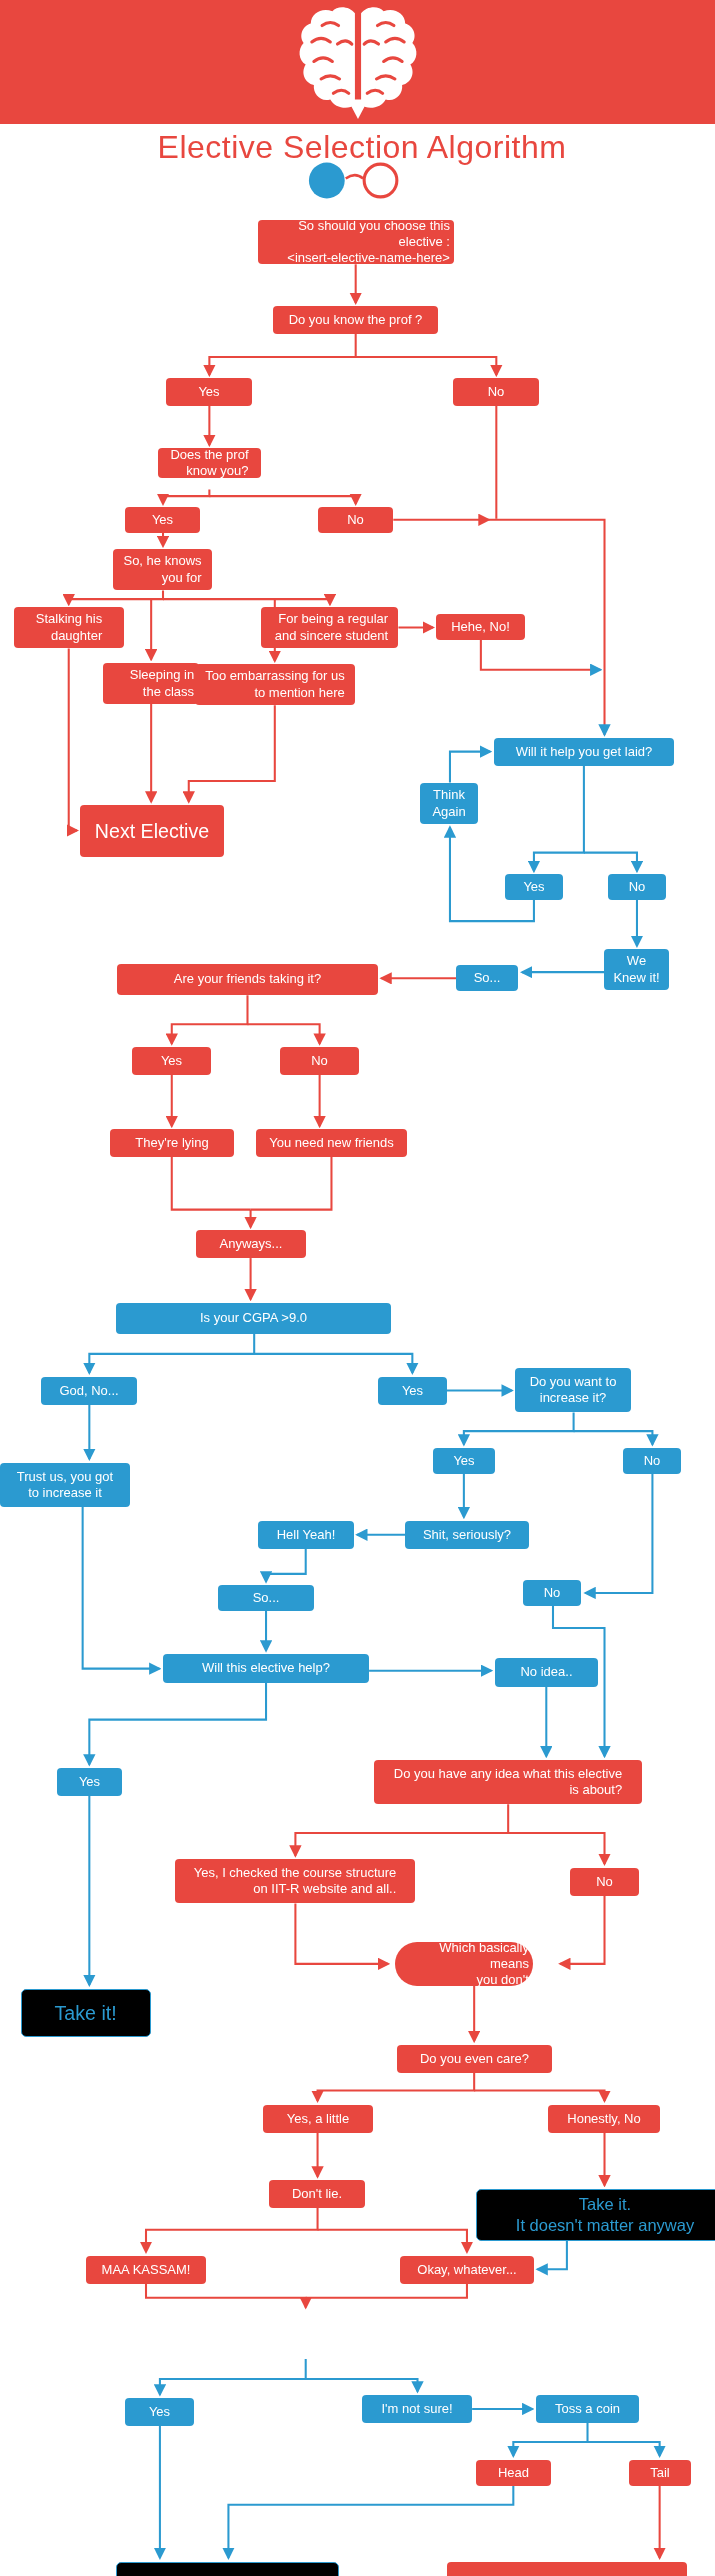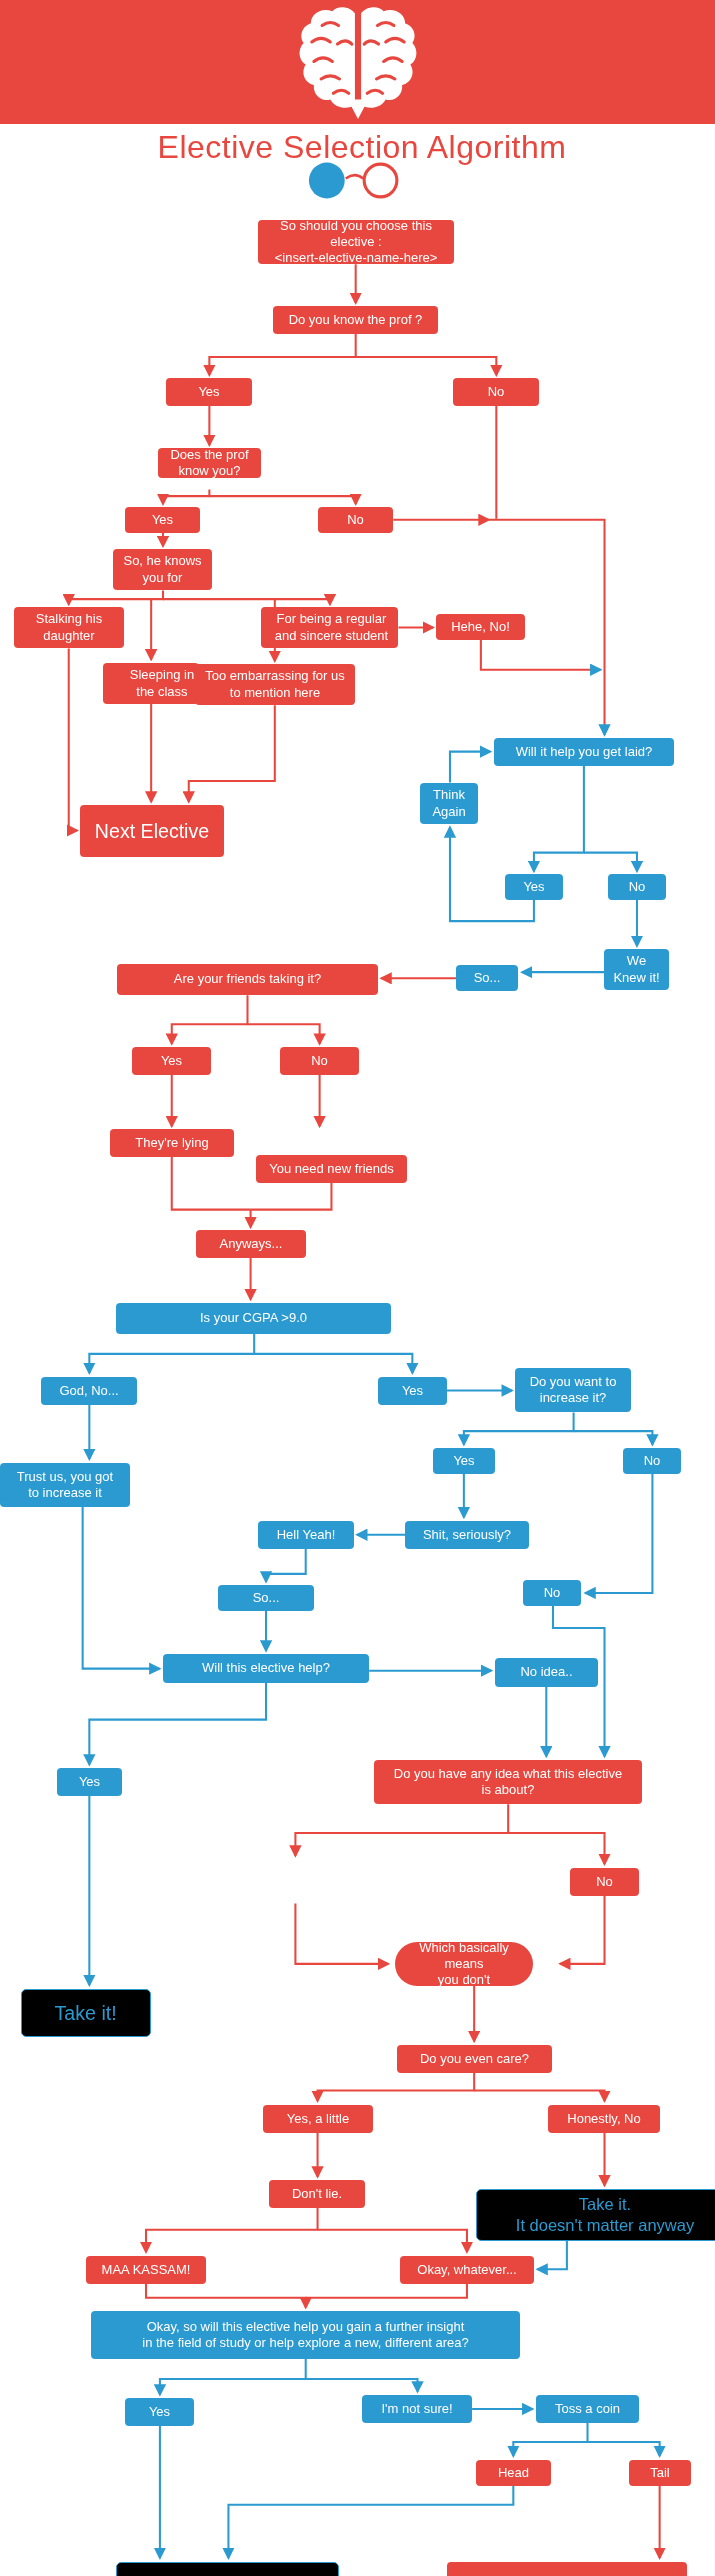--- a/index.html
+++ b/index.html
@@ -15,21 +15,21 @@
     position:absolute; left:4px; top:129px; width:100%; text-align:center;
     font-size:32px; color:var(--red); font-weight:400; letter-spacing:0.5px;
   }
   #edges { position:absolute; left:0; top:0; z-index:1; }
   #nodes { position:absolute; left:0; top:0; width:100%; height:100%; z-index:2; }
   .node {
     position:absolute; box-sizing:border-box; display:flex; align-items:center; justify-content:center;
     text-align:center; white-space:pre-line; border-radius:4.1px;
     font-size:13px; line-height:1.25; padding:2.1px 4.1px;
   }
-  .node.red { background:var(--red); color:#fff; }
+  .node.red { background:var(--red); color:#fff;text-align:right; }
   .node.blue { background:var(--blue); color:#fff; }
   .node.outline { background:#000000; border:1.5px solid var(--blue); color:var(--blue); border-radius:5.2px; }
   .size-m { font-size:16.5px; }
   .size-l { font-size:19.6px; }
   .size-xl { font-size:28px; }
   .edge { fill:none; stroke-width:4; }
   .edge.red { stroke:var(--red); }
   .edge.blue { stroke:var(--blue); }
   .arrow-red { fill:var(--red); }
   .arrow-blue { fill:var(--blue); }
@@ -183,54 +183,54 @@
 Again</div>
       <div class="node blue" style="left: 505px; top: 874px; width: 58px; height: 26px;">Yes</div>
       <div class="node blue" style="left: 608px; top: 874px; width: 58px; height: 26px;">No</div>
       <div class="node blue" style="left: 604px; top: 949px; width: 65px; height: 41px;">We
 Knew it!</div>
       <div class="node blue" style="left: 456px; top: 965px; width: 62px; height: 26px;">So...</div>
       <div class="node red" style="left: 117px; top: 964px; width: 261px; height: 31px;">Are your friends taking it?</div>
       <div class="node red" style="left: 132px; top: 1047px; width: 79px; height: 28px;">Yes</div>
       <div class="node red" style="left: 280px; top: 1047px; width: 79px; height: 28px;">No</div>
       <div class="node red" style="left: 110px; top: 1129px; width: 124px; height: 28px;">They're lying</div>
-      <div class="node red" style="left: 256px; top: 1129px; width: 151px; height: 28px; margin-top: 26px;">You need new friends</div>
+      <div class="node red" style="left: 256px; top: 1129px; width: 151px; height: 28px;">You need new friends</div>
       <div class="node red" style="left: 196px; top: 1230px; width: 110px; height: 28px;">Anyways...</div>
       <div class="node blue" style="left: 116px; top: 1303px; width: 275px; height: 31px;">Is your CGPA &gt;9.0</div>
       <div class="node blue" style="left: 41px; top: 1377px; width: 96px; height: 28px;">God, No...</div>
       <div class="node blue" style="left: 378px; top: 1377px; width: 69px; height: 28px;">Yes</div>
       <div class="node blue" style="left: 515px; top: 1368px; width: 116px; height: 44px;">Do you want to
 increase it?</div>
       <div class="node blue" style="left: 0; top: 1463px; width: 130px; height: 44px;">Trust us, you got
 to increase it</div>
       <div class="node blue" style="left: 433px; top: 1448px; width: 62px; height: 26px;">Yes</div>
       <div class="node blue" style="left: 623px; top: 1448px; width: 58px; height: 26px;">No</div>
       <div class="node blue" style="left: 258px; top: 1521px; width: 96px; height: 28px;">Hell Yeah!</div>
       <div class="node blue" style="left: 405px; top: 1521px; width: 124px; height: 28px;">Shit, seriously?</div>
       <div class="node blue" style="left: 523px; top: 1580px; width: 58px; height: 26px;">No</div>
       <div class="node blue" style="left: 218px; top: 1585px; width: 96px; height: 26px;">So...</div>
       <div class="node blue" style="left: 163px; top: 1654px; width: 206px; height: 29px;">Will this elective help?</div>
       <div class="node blue" style="left: 495px; top: 1658px; width: 103px; height: 29px;">No idea..</div>
       <div class="node blue" style="left: 57px; top: 1768px; width: 65px; height: 28px;">Yes</div>
       <div class="node red" style="left: 374px; top: 1760px; width: 268px; height: 44px;">Do you have any idea what this elective
 is about?</div>
+      <div class="node red" style="left: 175px; top: 1859px; width: 240px; height: 44px;">Yes, I checked the course structure
+on IIT-R website and all..</div>
       <div class="node red" style="left: 570px; top: 1868px; width: 69px; height: 28px;">No</div>
       <div class="node red" style="left: 395px; top: 1942px; width: 138px; height: 44px; border-radius: 22px;">Which basically means
 you don't</div>
       <div class="node outline size-l" style="left: 20.6px; top: 1989px; width: 130px; height: 48px;">Take it!</div>
       <div class="node red" style="left: 397px; top: 2045px; width: 155px; height: 28px;">Do you even care?</div>
       <div class="node red" style="left: 263px; top: 2105px; width: 110px; height: 28px;">Yes, a little</div>
       <div class="node red" style="left: 548px; top: 2105px; width: 112px; height: 28px;">Honestly, No</div>
       <div class="node red" style="left: 269px; top: 2180px; width: 96px; height: 28px;">Don't lie.</div>
       <div class="node outline size-m" style="left: 476px; top: 2189px; width: 258px; height: 52px;">Take it.
 It doesn't matter anyway</div>
       <div class="node red" style="left: 86px; top: 2256px; width: 120px; height: 28px;">MAA KASSAM!</div>
       <div class="node red" style="left: 400px; top: 2256px; width: 134px; height: 28px;">Okay, whatever...</div>
-      <div class="node blue" style="left: 91px; top: 2311px; width: 429px; height: 48px;">Okay, so will this elective help you gain a further insight
-in the field of study or help explore a new,  different area?</div>
       <div class="node blue" style="left: 125px; top: 2398px; width: 69px; height: 28px;">Yes</div>
       <div class="node blue" style="left: 362px; top: 2395px; width: 110px; height: 28px;">I'm not sure!</div>
       <div class="node blue" style="left: 536px; top: 2395px; width: 103px; height: 28px;">Toss a coin</div>
       <div class="node red" style="left: 476px; top: 2460px; width: 75px; height: 26px;">Head</div>
       <div class="node red" style="left: 629px; top: 2460px; width: 62px; height: 26px;">Tail</div>
       <div class="node outline size-xl" style="left: 116px; top: 2562px; width: 223px; height: 69px;">Take it!</div>
       <div class="node red size-xl" style="left: 447px; top: 2562px; width: 240px; height: 69px;">Next Elective</div>
     </div>
 
 </div>

